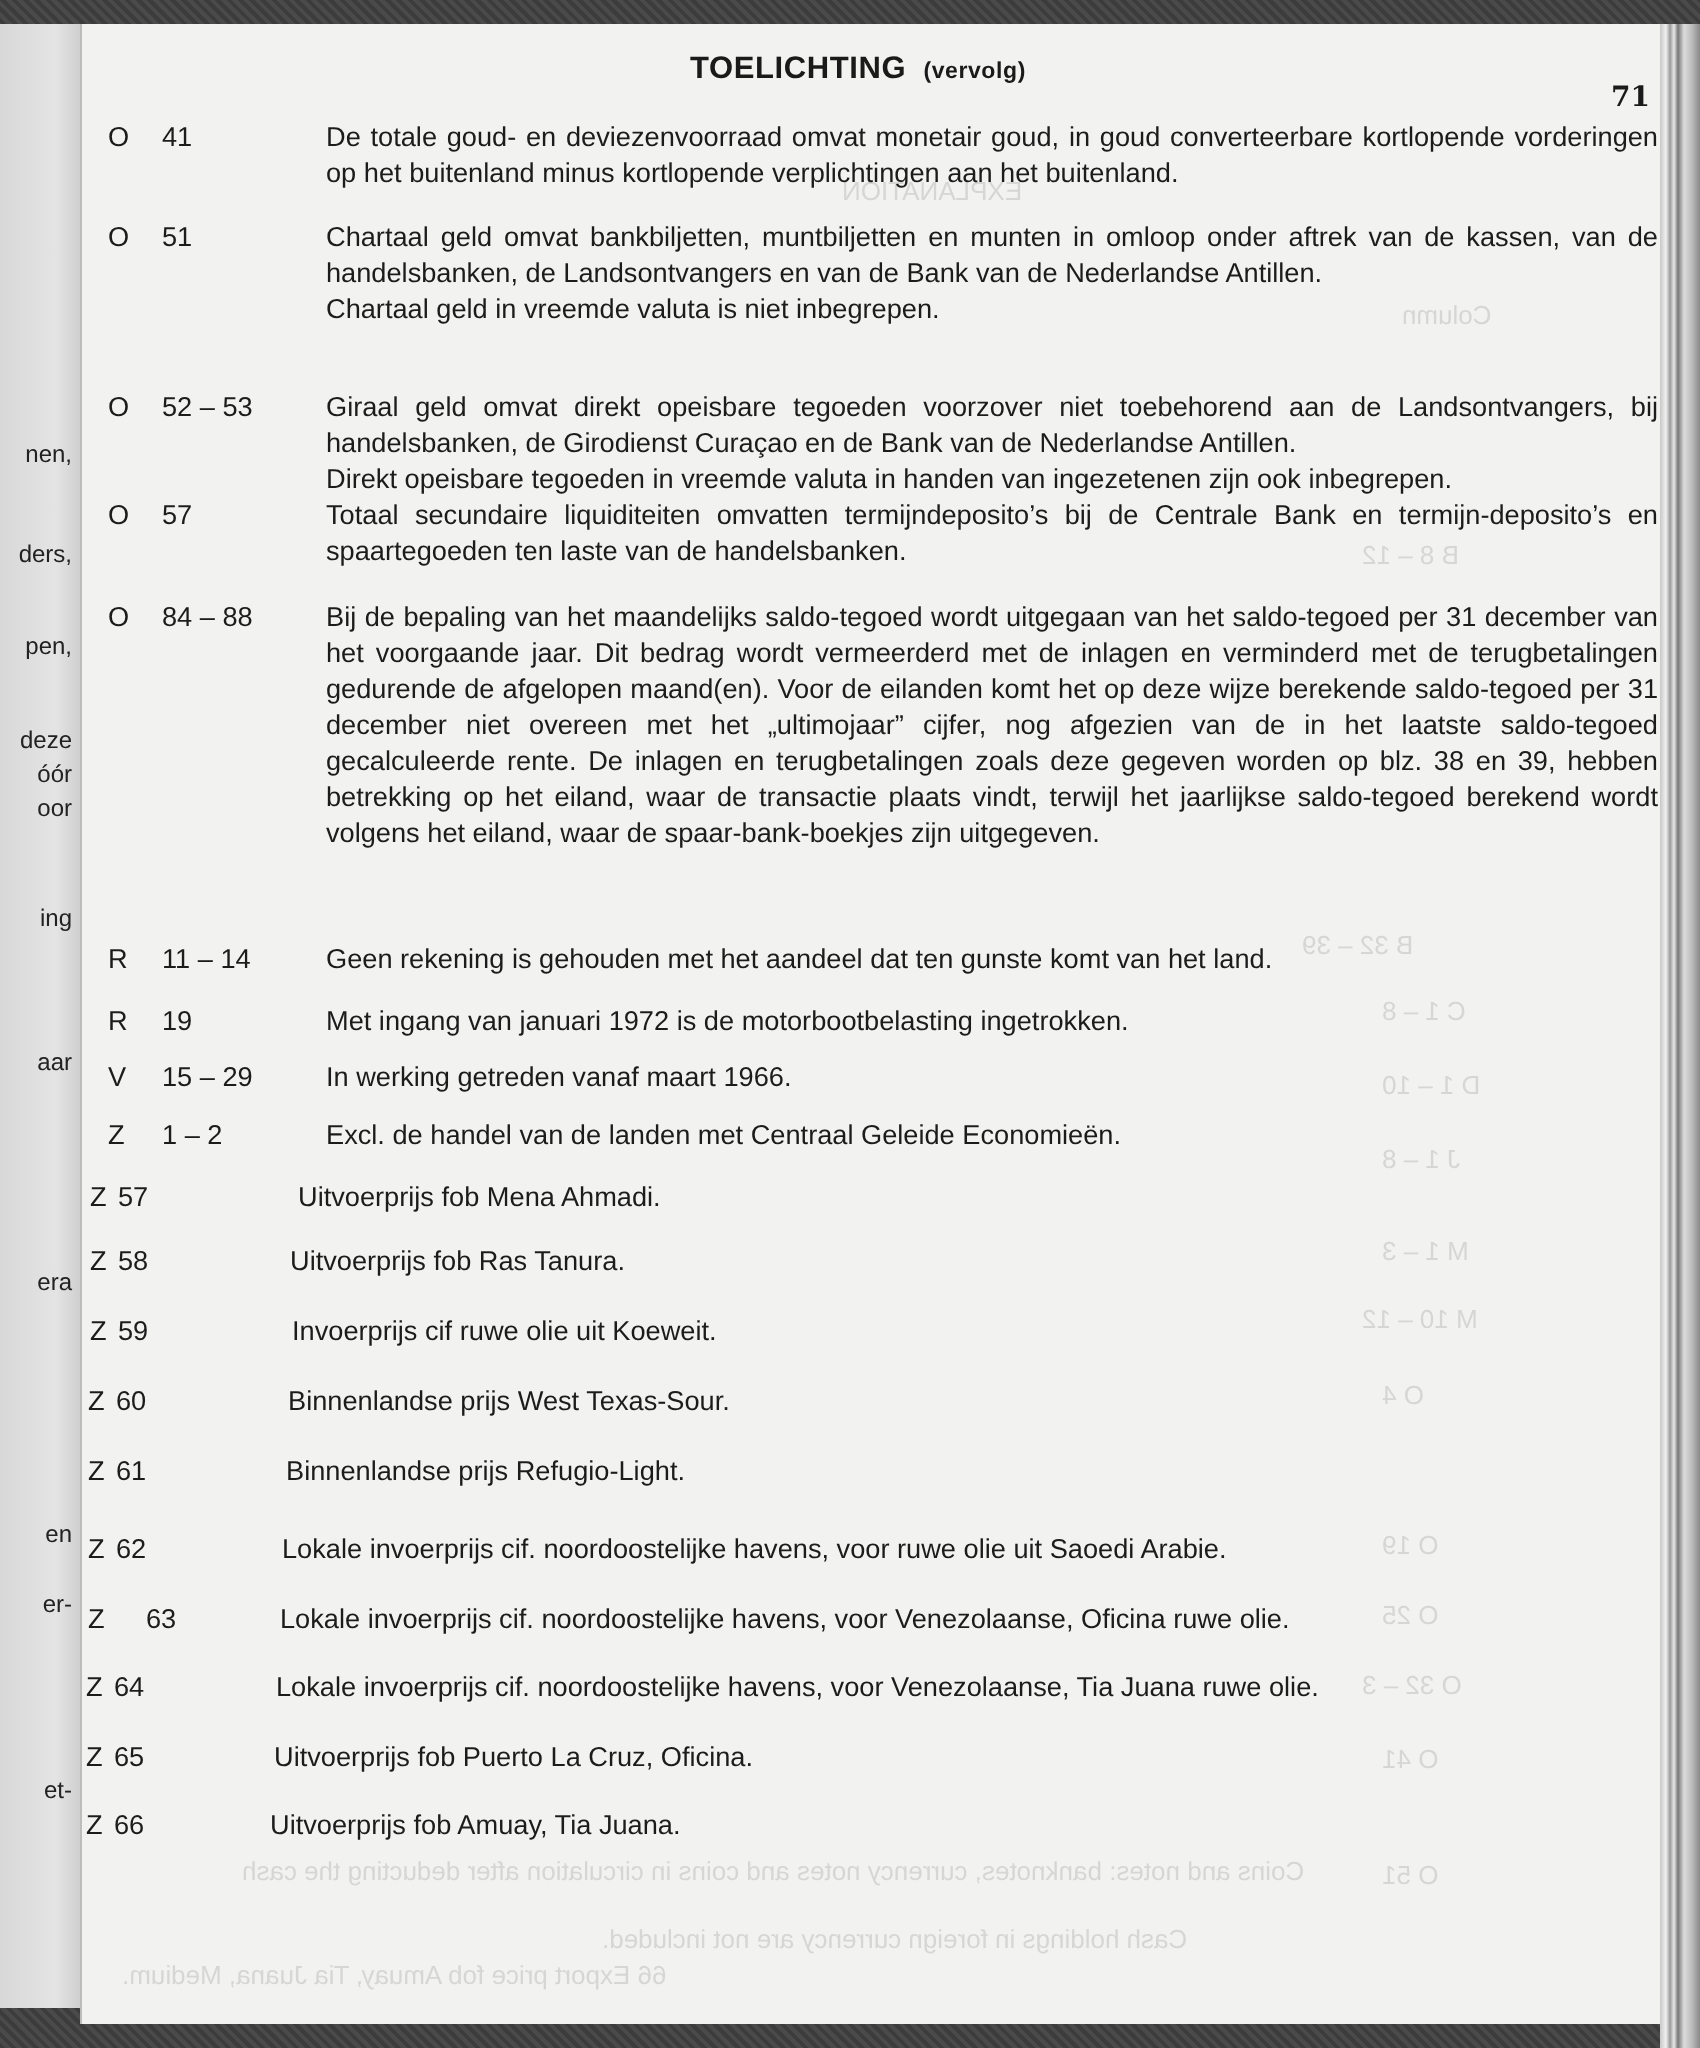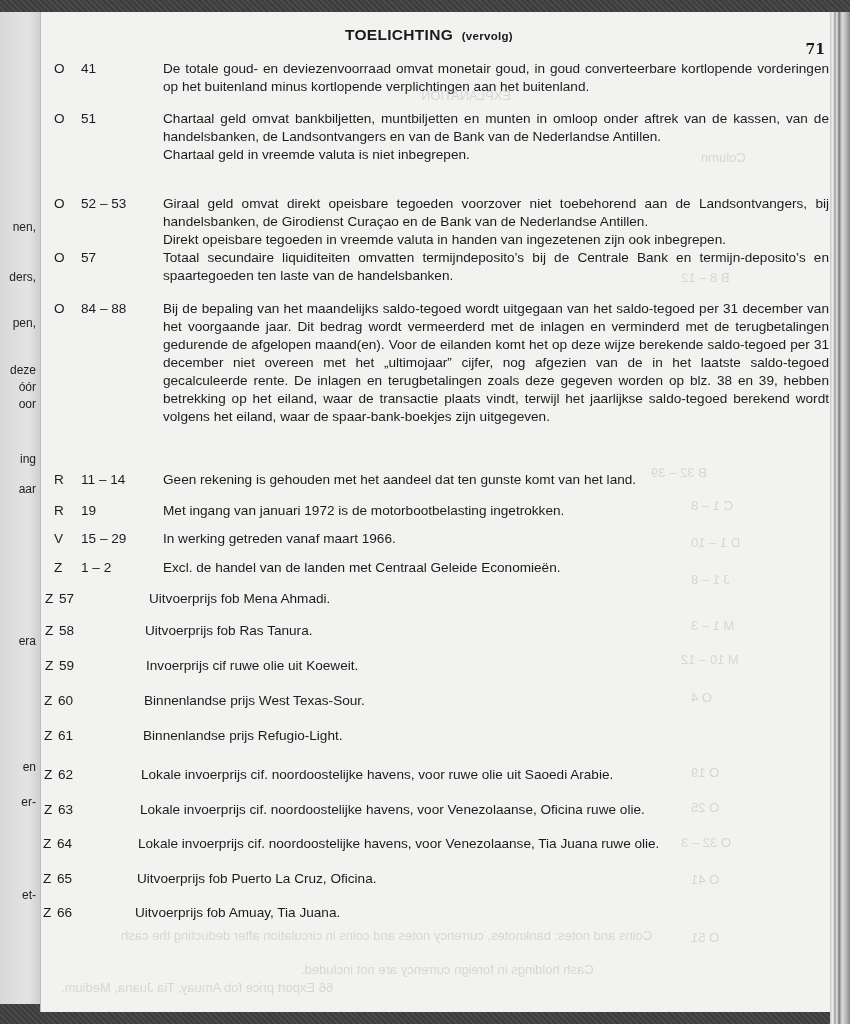--- a/index.html
+++ b/index.html
@@ -60,21 +60,21 @@
 <div class="backdrop"></div>
 
 <div class="left-page" id="leftPage">
     <span class="frag" style="top: 208px; text-align: center;">nen,</span>
     <span class="frag" style="top: 258px;">ders,</span>
     <span class="frag" style="top: 304px;">pen,</span>
     <span class="frag" style="top: 351px;">deze</span>
     <span class="frag" style="top: 368px;">óór</span>
     <span class="frag" style="top: 385px;">oor</span>
     <span class="frag" style="top: 440px;">ing</span>
-    <span class="frag" style="top: 470px; margin-left: 31px;">aar</span>
+    <span class="frag" style="top: 512px; margin-left: 31px;">aar</span>
     <span class="frag" style="top: 622px;">era</span>
     <span class="frag" style="top: 748px;">en</span>
     <span class="frag" style="top: 783px;">er-</span>
     <span class="frag" style="top: 876px;">et-</span>
   </div>
 
 <div class="main-page" id="mainPage">
   <div id="ghostLayer">
       <div class="ghost" style="left: 380px; top: 76px;">EXPLANATION</div>
       <div class="ghost" style="left: 660px; top: 138px;">Column</div>
@@ -193,21 +193,21 @@
         <span class="code" style="left:17px">61</span>
         <div class="text" style="left:102px">Binnenlandse prijs Refugio-Light.</div>
       </div>
       <div class="note" style="top: 754px;">
         <span class="letter" style="left:3px">Z</span>
         <span class="code" style="left:17px">62</span>
         <div class="text" style="left:100px">Lokale invoerprijs cif. noordoostelijke havens, voor ruwe olie uit Saoedi Arabie.</div>
       </div>
       <div class="note" style="top: 789px;">
         <span class="letter" style="left:3px">Z</span>
-        <span class="code" style="left:17px">63</span>
+        <span class="code" style="left:32px">63</span>
         <div class="text" style="left:99px">Lokale invoerprijs cif. noordoostelijke havens, voor Venezolaanse, Oficina ruwe olie.</div>
       </div>
       <div class="note" style="top: 823px;">
         <span class="letter" style="left:2px">Z</span>
         <span class="code" style="left:16px">64</span>
         <div class="text" style="left:97px">Lokale invoerprijs cif. noordoostelijke havens, voor Venezolaanse, Tia Juana ruwe olie.</div>
       </div>
       <div class="note" style="top: 858px;">
         <span class="letter" style="left:2px">Z</span>
         <span class="code" style="left:16px">65</span>

